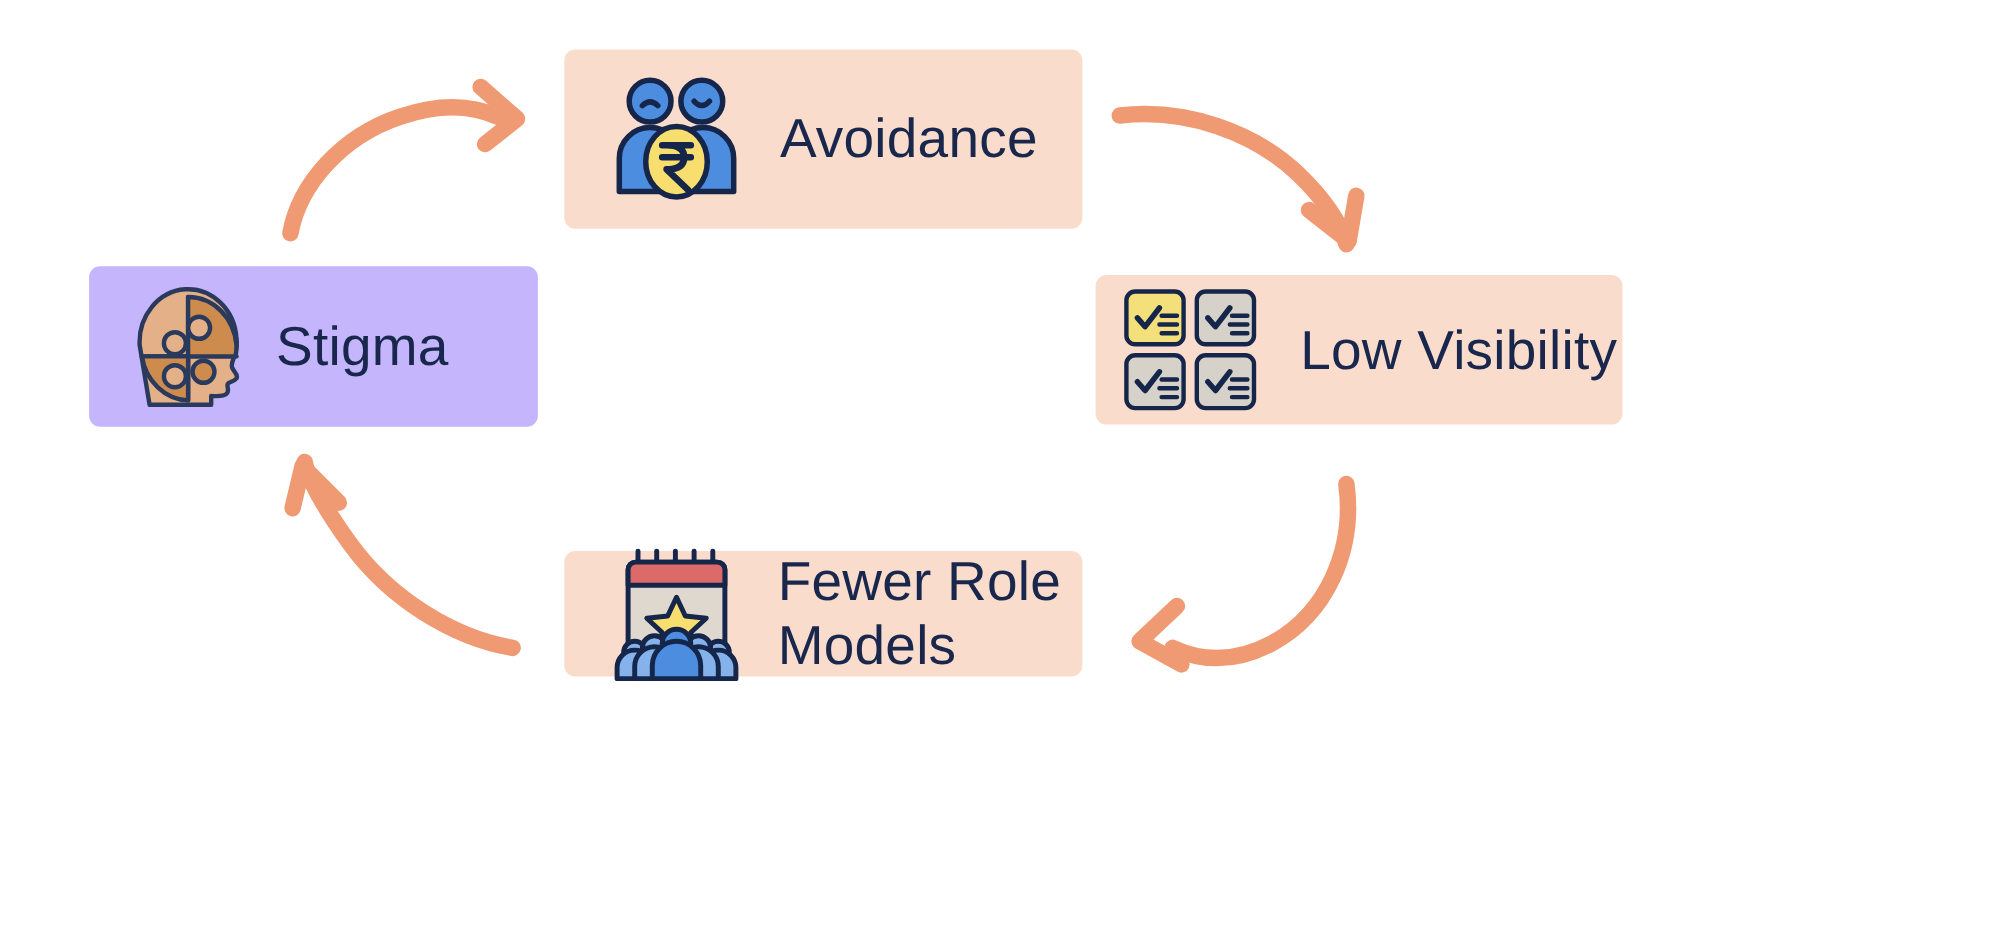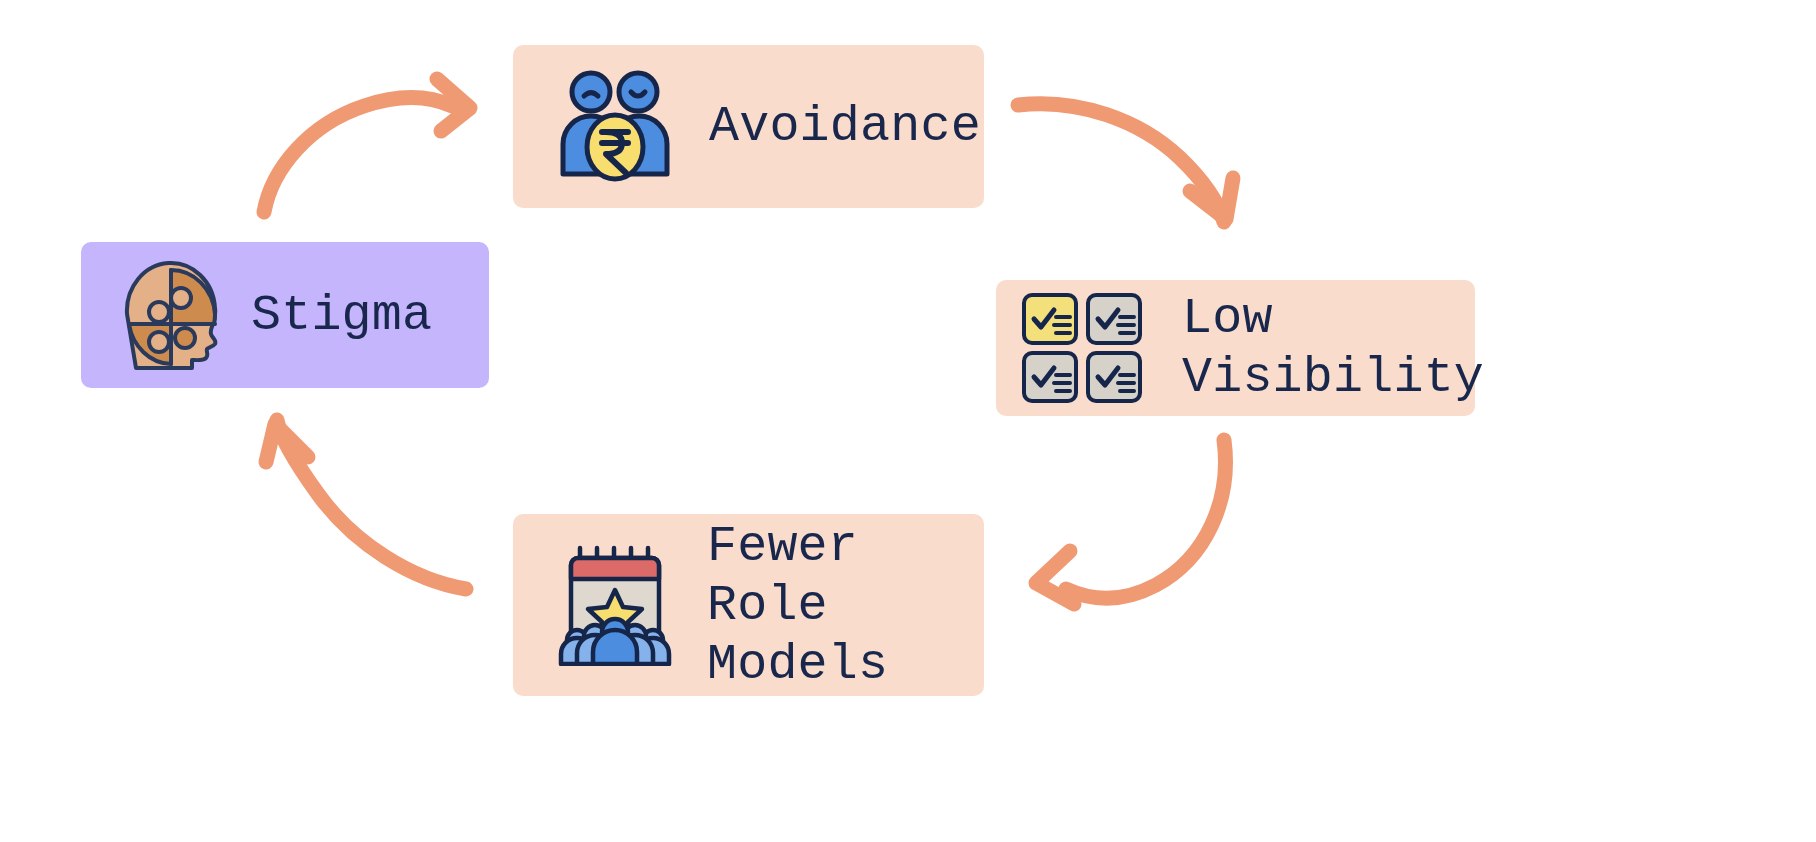--- a/index.html
+++ b/index.html
@@ -40,34 +40,33 @@
     align-items: center;
     justify-content: center;
   }
   .node-label {
     color: #18274B;
     font-size: 50px;
     font-weight: 400;
     line-height: 1.18;
     letter-spacing: 0.2px;
     white-space: pre-line;
-    font-family: Liberation Mono, monospace;
   }
 
   
   #node-avoidance {
     left: 513px; top: 45px; width: 471px; height: 163px;
     padding-left: 40px; gap: 30px;
   }
   #node-low-visibility {
     left: 996px; top: 250px; width: 479px; height: 136px;
     padding-left: 22px; gap: 36px;
   }
   #node-fewer-role-models {
-    left: 513px; top: 514px; width: 471px; height: 182px;
+    left: 513px; top: 501px; width: 471px; height: 114px;
     padding-left: 42px; gap: 32px; align-items: center;
   }
   #node-stigma {
     left: 81px; top: 242px; width: 408px; height: 146px;
     padding-left: 40px; gap: 26px;
   }
 </style>
 </head>
 <body style="background: rgb(255, 255, 255);">
 
@@ -113,21 +112,21 @@
           <path d="M 58 106 v -30 a 28 28 0 0 1 56 0 v 30 z" fill="#4C8DE0"></path>
 
           <ellipse cx="62" cy="79" rx="28" ry="32" fill="#F7DE6E"></ellipse>
           <path d="M 49 64 h 26 M 49 75 h 26 M 53 64 q 16 0 16 11 q 0 11 -16 11 l 20 19" fill="none" stroke-width="6"></path>
         </g>
       </svg>
     </div>
     <div class="node-label" style="color: rgb(24, 39, 75);">Avoidance</div>
   </div>
 
-  <div class="node" id="node-low-visibility" style="background: rgb(250, 220, 205); margin-top: 30px;">
+  <div class="node" id="node-low-visibility" style="background: rgb(250, 220, 205);">
     <div class="node-icon">
       <svg width="128" height="118" viewBox="0 0 128 118" xmlns="http://www.w3.org/2000/svg">
         <g stroke="#16264A" stroke-width="4" stroke-linecap="round" stroke-linejoin="round">
 
           <rect x="6" y="6" width="52" height="48" rx="8" fill="#F4E07B"></rect>
           <path d="M 16 30 l 7 8 l 13 -17" fill="none" stroke-width="5"></path>
           <path d="M 38 28 h 14 M 36 36 h 16 M 38 44 h 14" fill="none" stroke-width="4"></path>
 
           <rect x="70" y="6" width="52" height="48" rx="8" fill="#D6D2CA"></rect>
           <path d="M 80 30 l 7 8 l 13 -17" fill="none" stroke-width="5"></path>

